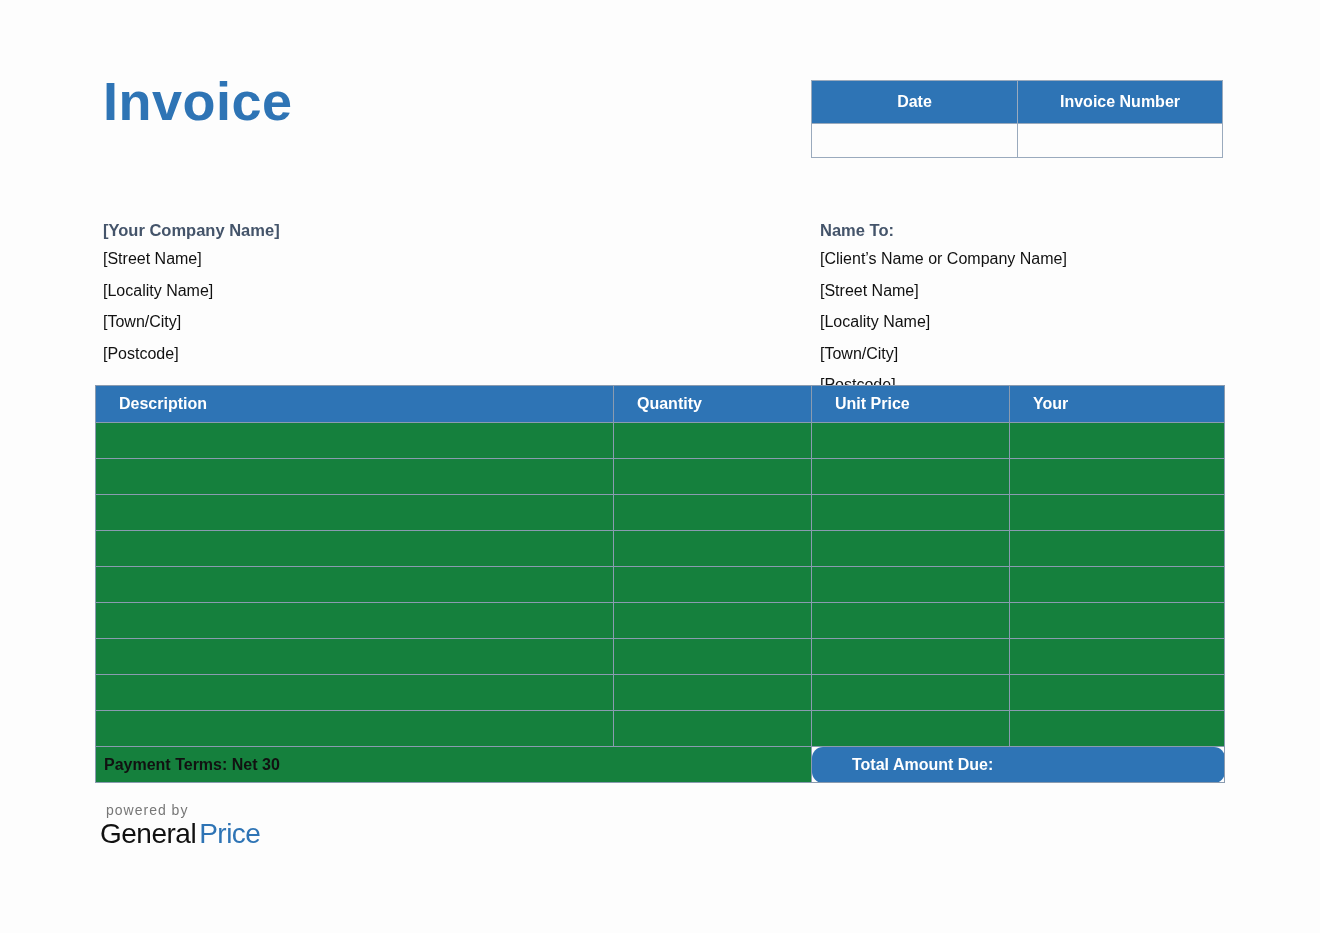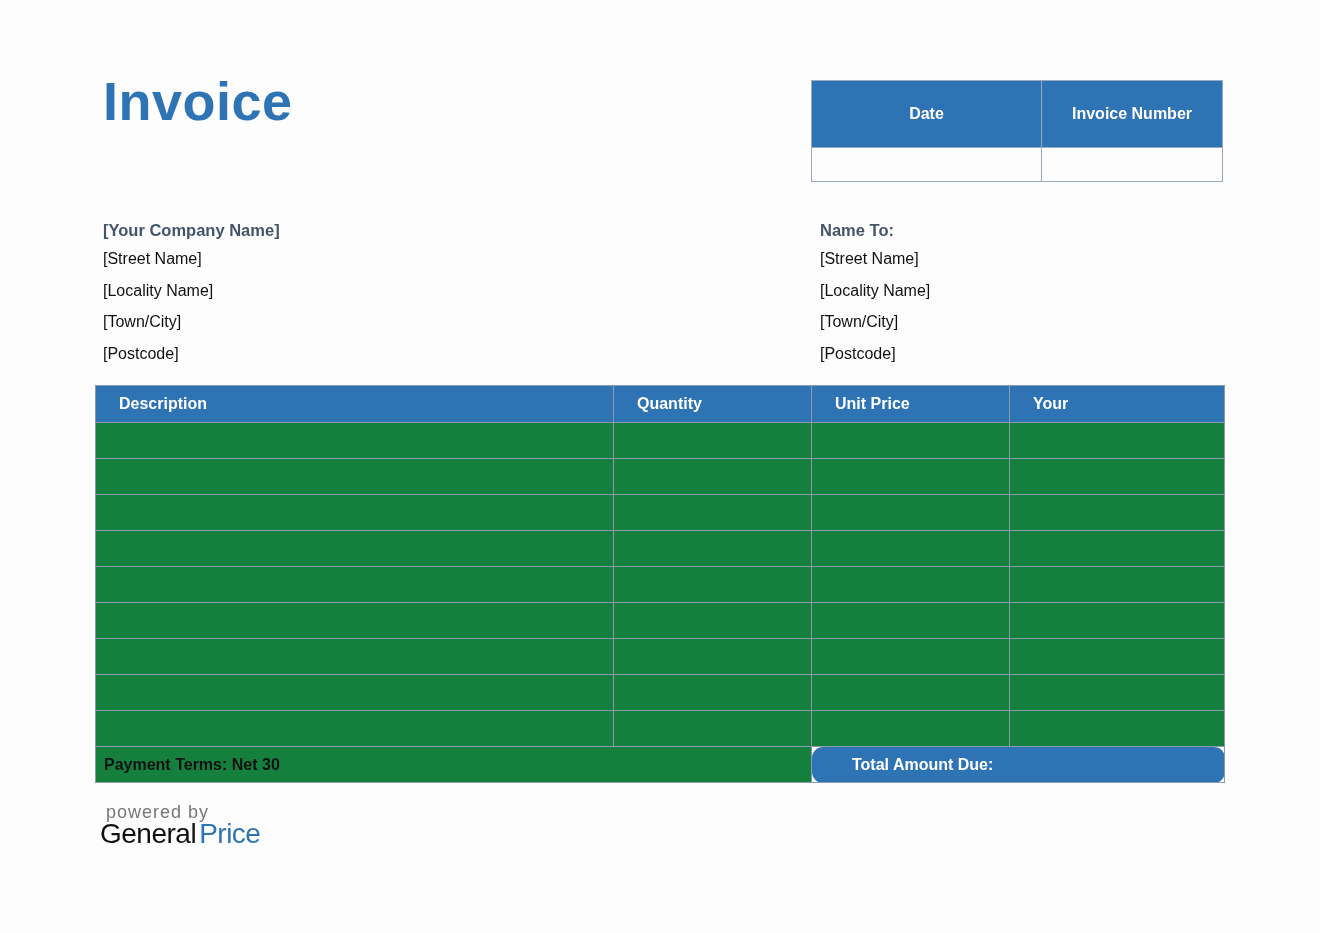--- a/index.html
+++ b/index.html
@@ -11,21 +11,21 @@
     .abs { position: absolute; }
     .title {
       left: 103px; top: 70px; font-size: 54px; font-weight: bold; color: #2e74b5;
       letter-spacing: 0.5px;
     }
     .meta-table {
       left: 811px; top: 80px; width: 412px; border-collapse: collapse;
     }
     .meta-table th {
       background: #2e74b5; color: #fff; font-weight: bold; font-size: 16px;
-      height: 34px; padding: 16px; text-align: center; border: 1px solid #9aaabd;
+      height: 34px; padding: 4px; text-align: center; border: 1px solid #9aaabd;
     }
     .meta-table td {
       height: 33px; border: 1px solid #9aaabd; background: #fdfdfd; padding: 0;
     }
     .addr { font-size: 16px; line-height: 31.6px; margin-top: 43px; }
     .addr .head { font-weight: bold; color: #44546a; line-height: 26px; font-size: 16.5px; }
     .addr .line { line-height: 31.6px; }
     .from { left: 103px; top: 174px; }
     .to { left: 820px; top: 174px; }
     .items {
@@ -35,21 +35,21 @@
       background: #2e74b5; color: #fff; font-weight: bold; font-size: 16px;
       text-align: left; padding: 0 0 0 23px; height: 36px; border: 1px solid #8a9bb0;
     }
     .items td { height: 35px; border: 1px solid #8a9bb0; padding: 0; background: #15803d; }
     .items td.terms { font-weight: bold; font-size: 16px; padding-left: 8px; }
     .items td.due {
       background: #2e74b5; color: #fff; font-weight: bold; font-size: 16px;
       padding-left: 40px;
       border-radius: 11px;
     }
-    .powered { left: 106px; top: 802px; font-size: 18px; color: #777; letter-spacing: 1px; }
+    .powered { left: 106px; top: 802px; font-size: 14px; color: #777; letter-spacing: 1px; }
     .brand { left: 100px; top: 818px; font-size: 28px; letter-spacing: -0.5px; }
     .brand .g { color: #111; }
     .brand .b { color: #2e74b5; margin-left: 3px; }
   </style>
 </head>
 <body>
 
 <div class="abs title">Invoice</div>
 
 <table class="abs meta-table">
@@ -70,20 +70,21 @@
 <div class="abs addr from">
   <div class="head">[Your Company Name]</div>
   <div class="line">[Street Name]</div>
   <div class="line">[Locality Name]</div>
   <div class="line">[Town/City]</div>
   <div class="line">[Postcode]</div>
 </div>
 
 <div class="abs addr to">
   <div class="head">Name To:</div>
+  <div class="line">[Client’s Name or Company Name]</div>
   <div class="line">[Street Name]</div>
   <div class="line">[Locality Name]</div>
   <div class="line">[Town/City]</div>
   <div class="line">[Postcode]</div>
 </div>
 
 <table class="abs items">
   <colgroup>
     <col style="width:518px">
     <col style="width:198px">

